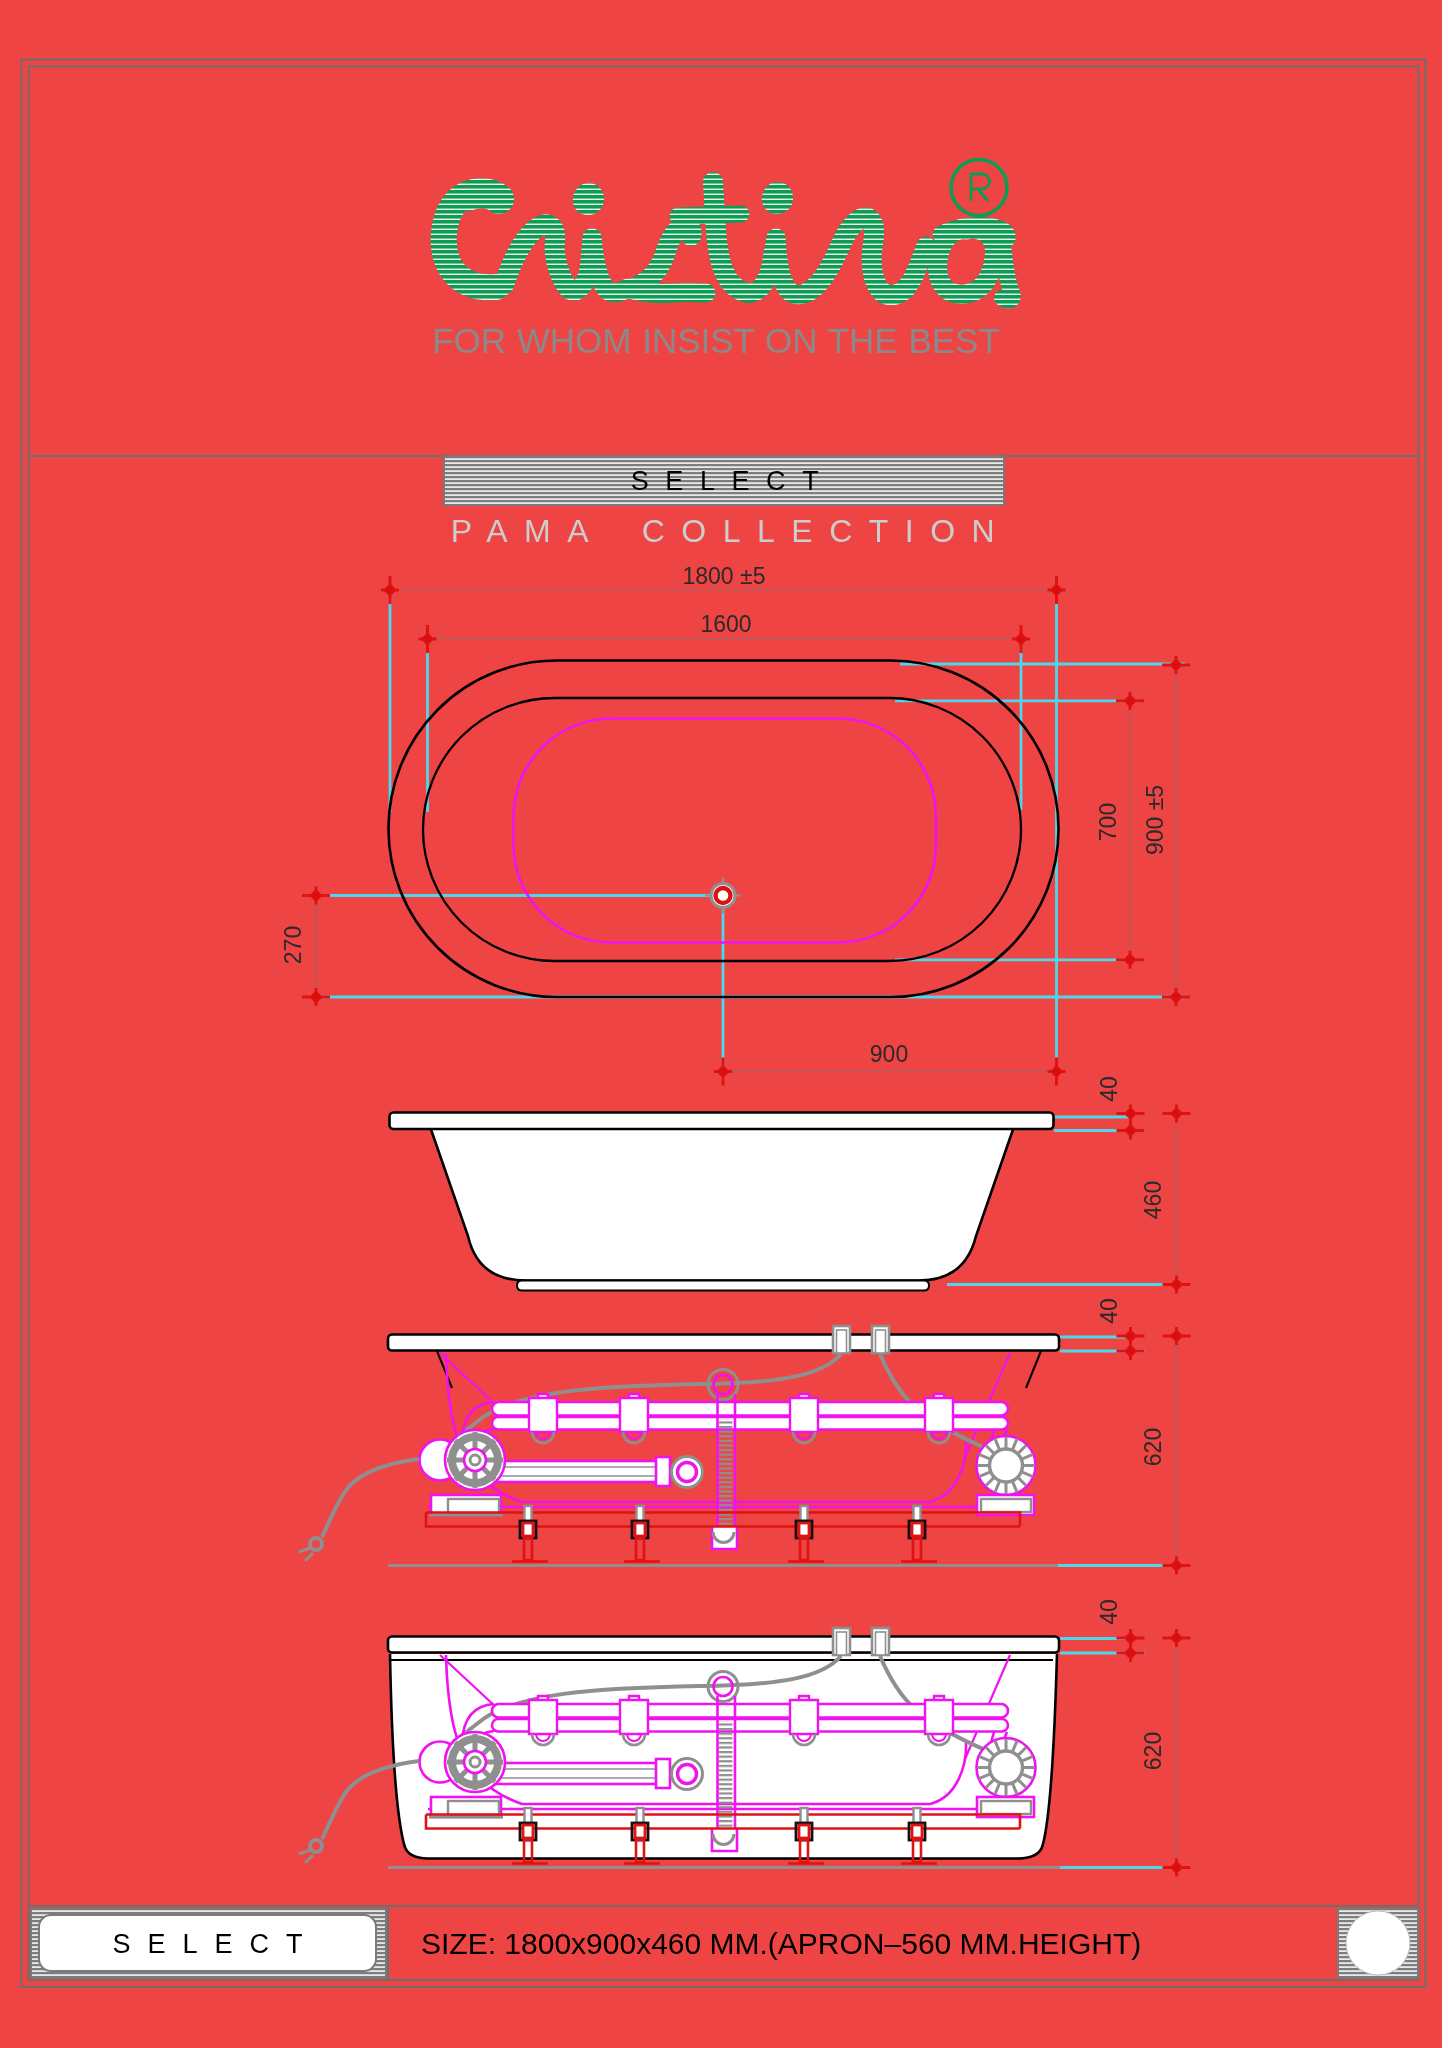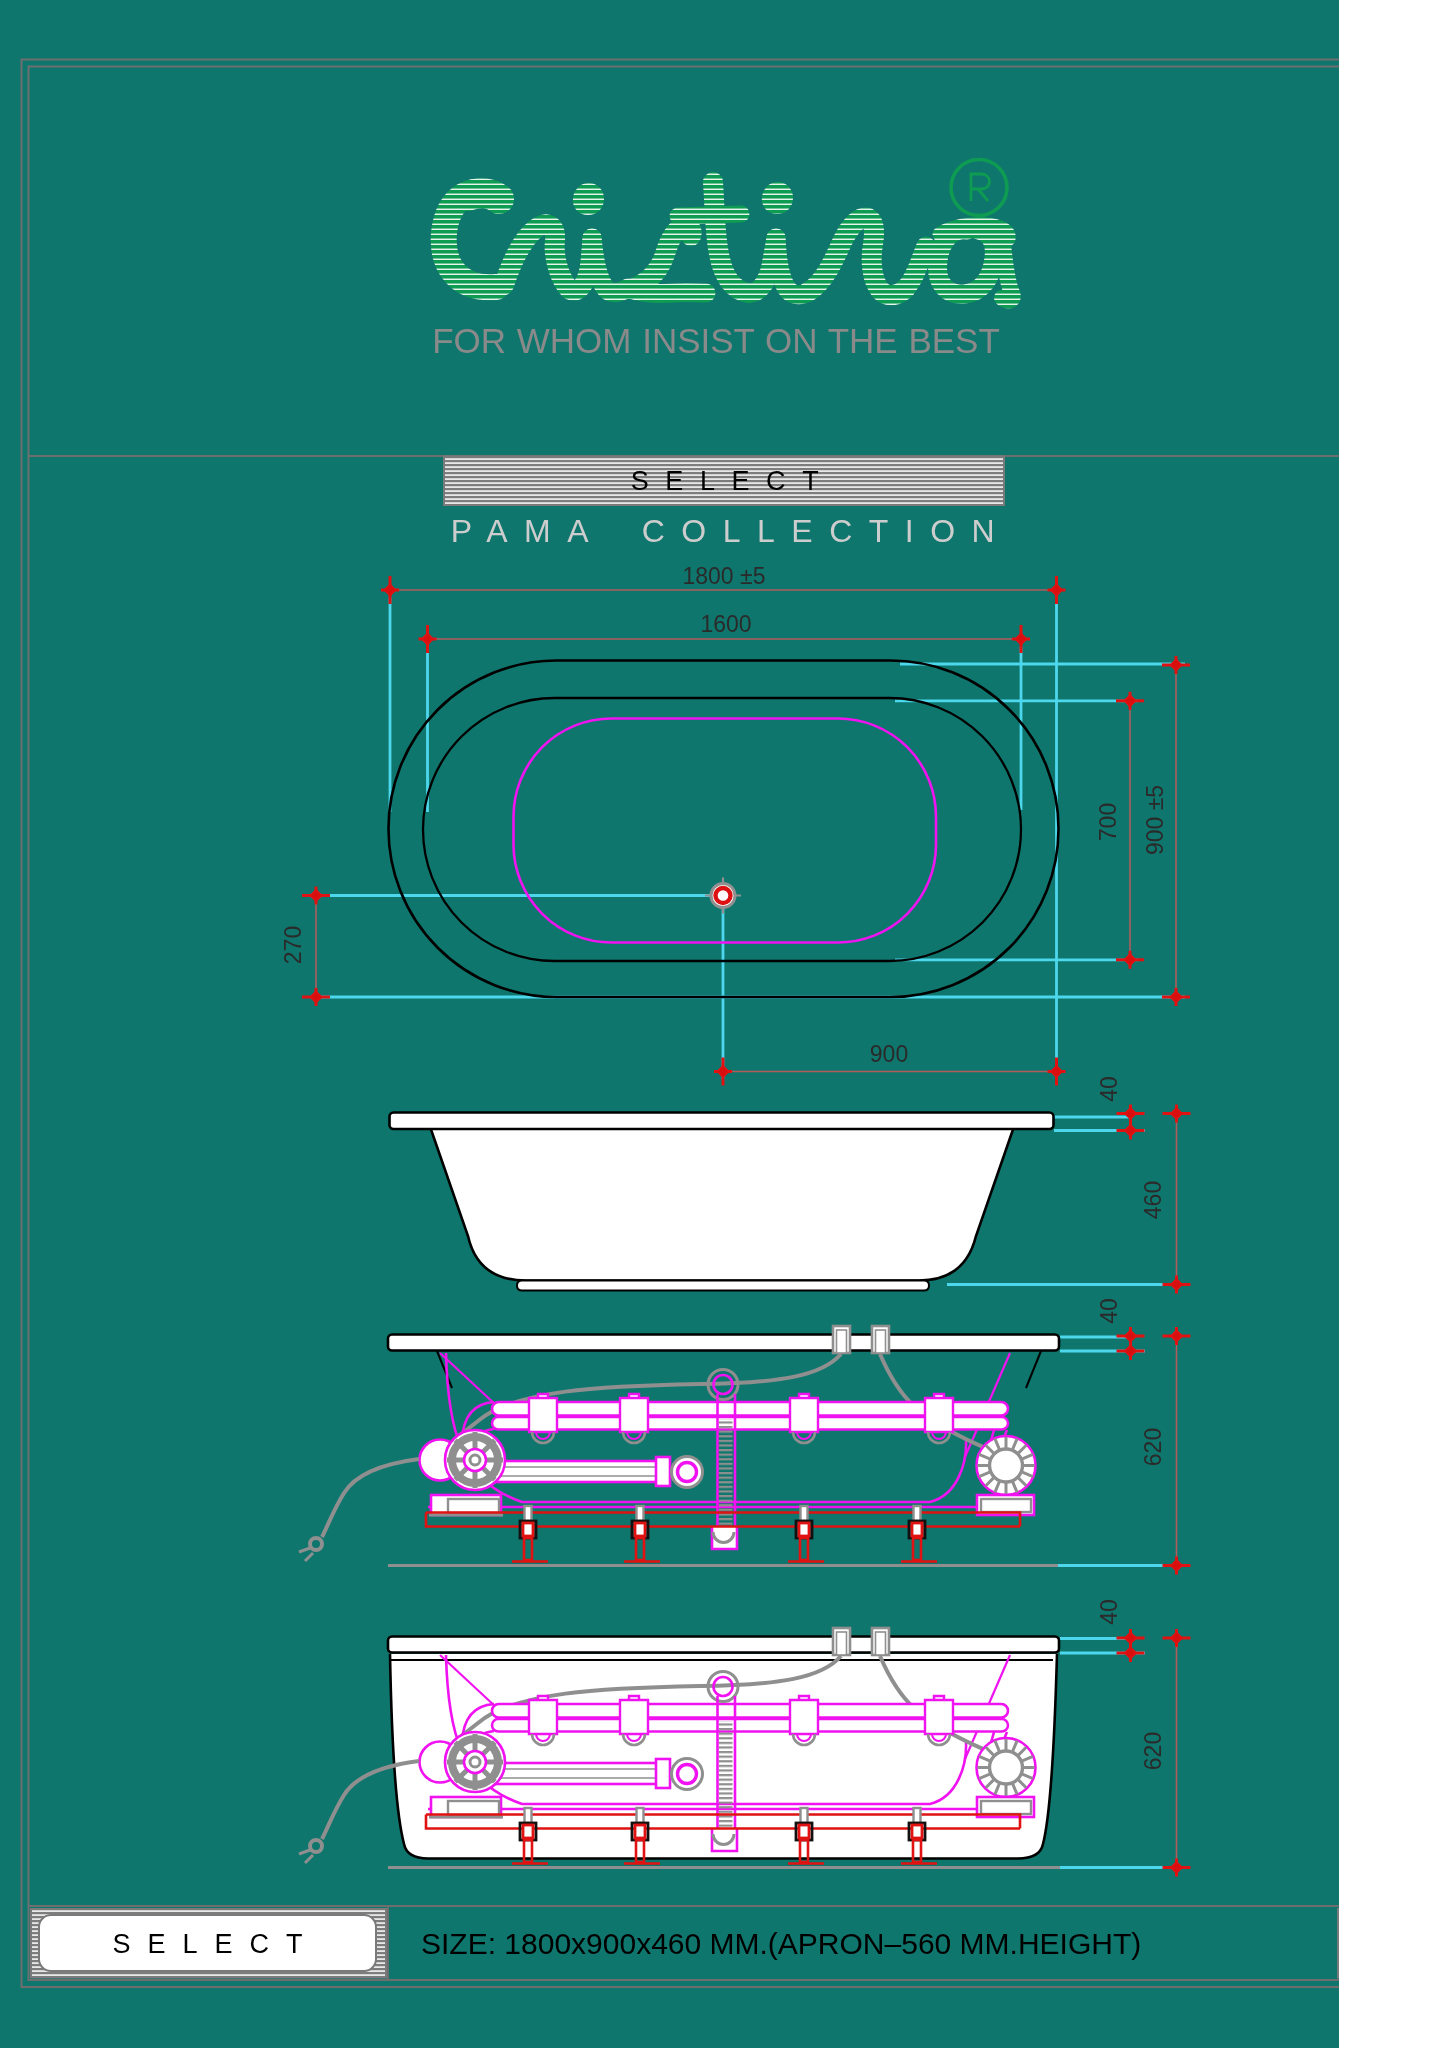--- a/index.html
+++ b/index.html
@@ -1,16 +1,16 @@
 <!DOCTYPE html>
 <html><head>
 <meta charset="utf-8">
 <style>
   html,body{margin:0;padding:0;background:#ffffff;}
-  .page{position:relative;width:1339px;height:2048px;background:#0f766e;overflow:hidden;
+  .page{position:relative;width:1442px;height:2048px;background:#ef4444;overflow:hidden;
         font-family:"Liberation Sans", sans-serif;}
   svg{position:absolute;left:0;top:0;}
   text{font-family:"Liberation Sans", sans-serif;}
 </style>
 </head>
 <body>
 <div class="page">
 <svg width="1449" height="2048" viewBox="0 0 1449 2048">
 <defs>
   <pattern id="greenStripe" width="6" height="5" patternUnits="userSpaceOnUse">

